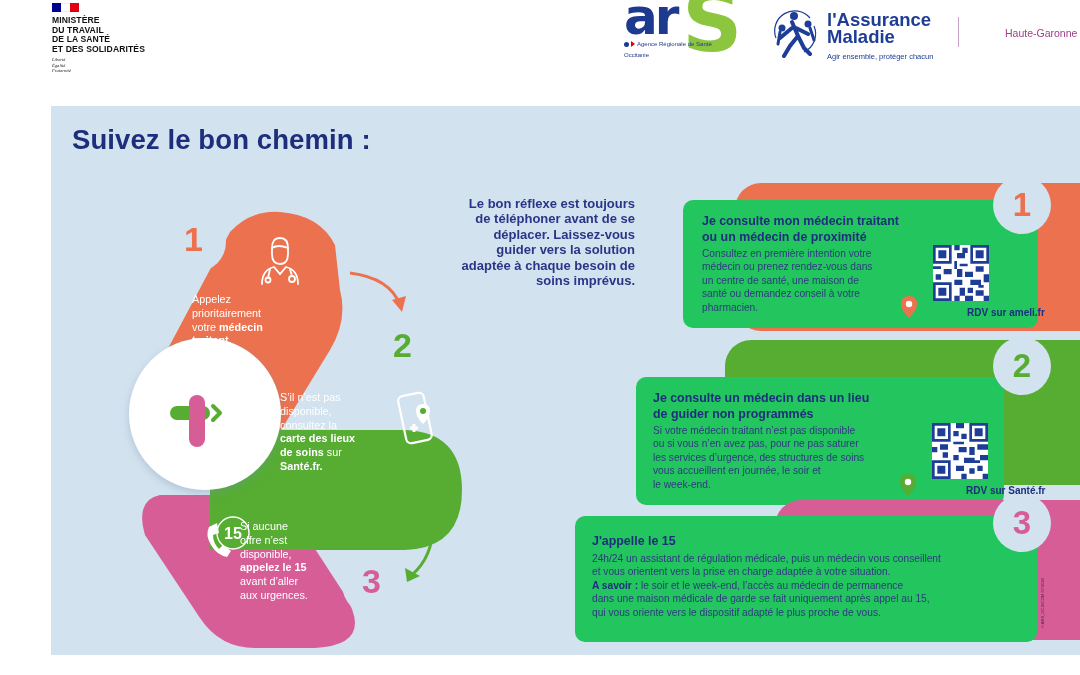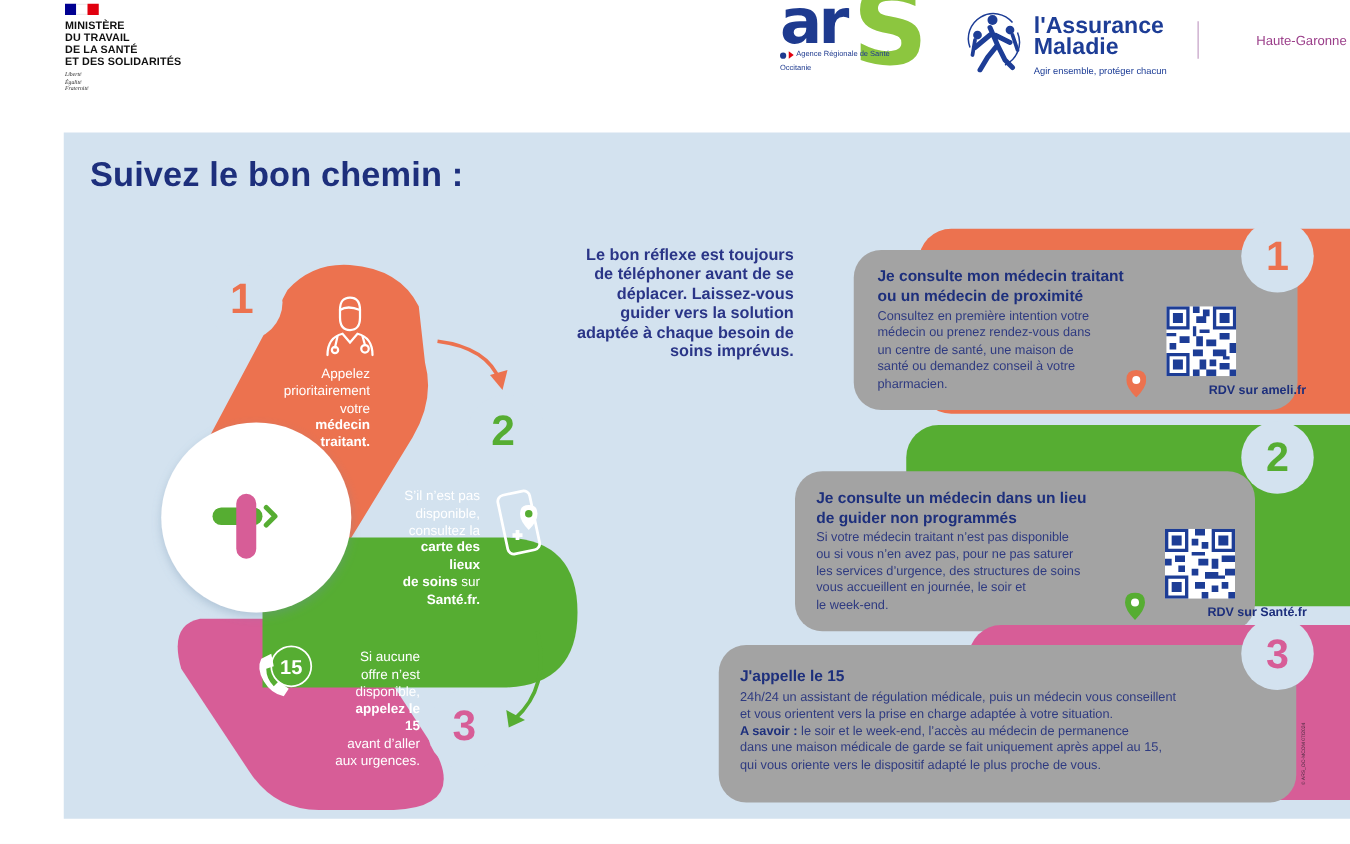--- a/index.html
+++ b/index.html
@@ -29,27 +29,27 @@
   .am-dept { position: absolute; left: 967px; top: 27px; font-size: 10.5px; color: #9b3f8a; margin-left: 38px; }
 
   
   .panel { position: absolute; left: 51px; top: 106px; width: 1029px; height: 549px; background: #d3e2ef; }
   .headline { position: absolute; left: 72px; top: 123px; font-size: 27.5px; font-weight: 700; color: #1d2f7c; line-height: 34px; letter-spacing: 0.1px; }
   .intro { position: absolute; left: 455px; top: 196px; width: 180px; text-align: right; font-size: 13px; font-weight: 700; color: #2a3587; line-height: 15.4px; }
 
   
   .diagram { position: absolute; left: 100px; top: 200px; width: 380px; height: 450px; }
   .diagram svg { position: absolute; left: 0; top: 0; }
-  .d-text { position: absolute; color: #ffffff; font-size: 10.8px; line-height: 13.8px; text-align: right; }
-  .d-text b { font-weight: 700; margin-left: 36px; }
+  .d-text { position: absolute; color: #ffffff; font-size: 10.8px; line-height: 13.8px; text-align: left; }
+  .d-text b { font-weight: 700; }
   .d-num { position: absolute; font-size: 34px; font-weight: 700; }
 
   
   .card-band { position: absolute; border-radius: 26px 0 0 26px; }
-  .card { position: absolute; background: #a3a3a3; border-radius: 22px; }
+  .card { position: absolute; background: #22c55e; border-radius: 10px; }
   .card-title { position: absolute; font-size: 12.4px; font-weight: 700; color: #1d2f7c; line-height: 15.5px; }
   .card-body { position: absolute; font-size: 10.2px; color: #2e3a80; line-height: 13.4px; }
   .card-body b { font-weight: 700; color: #1d2f7c; }
   .num-circle { position: absolute; width: 58px; height: 58px; border-radius: 50%; background: #d3e2ef; display: flex; align-items: center; justify-content: center; font-size: 33px; font-weight: 700; }
   .rdv { position: absolute; font-size: 10px; font-weight: 700; color: #1d2f7c; white-space: nowrap; padding-left: 44px; }
   .pin { position: absolute; }
   .qr { position: absolute; width: 56px; height: 56px; }
   .ref { position: absolute; left: 1040px; top: 568px; transform: rotate(-90deg); transform-origin: left top; font-size: 4px; color: #4a2a3f; white-space: nowrap; }
 </style>
 </head>

